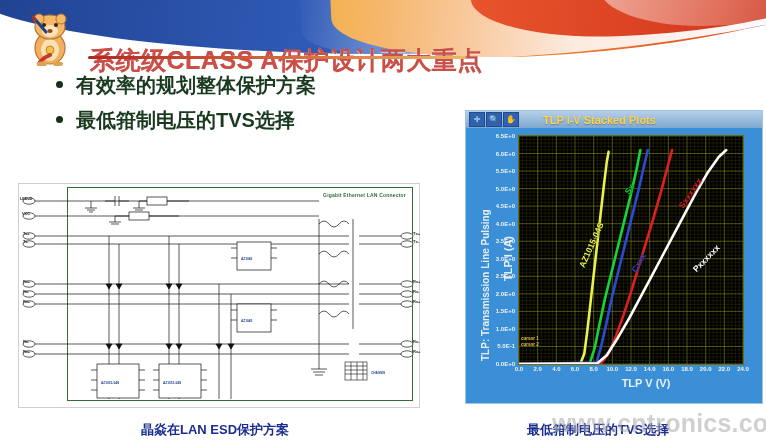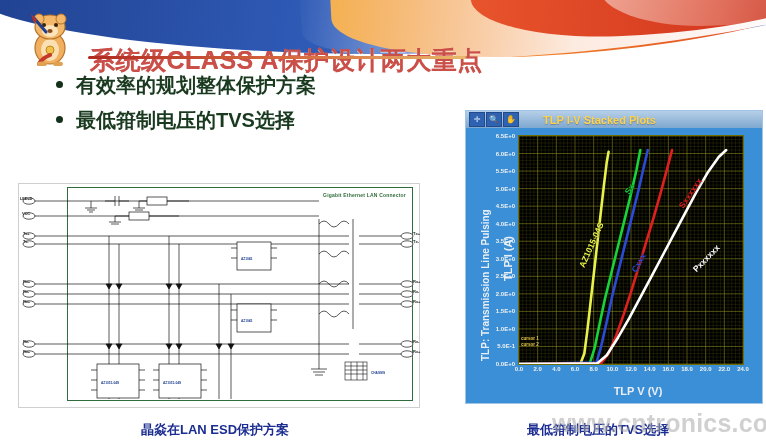--- a/index.html
+++ b/index.html
@@ -126,22 +126,22 @@
   .xtick{
     position:absolute;top:100%;margin-top:2px;transform:translateX(-50%);
     font-size:6px;color:#f2f2f2;font-weight:bold;
   }
   .axis-name-y{
     position:absolute;left:10px;top:128px;transform:rotate(-90deg);
     transform-origin:left top;color:#e9eef5;font-weight:bold;font-size:10px;
     white-space:nowrap;
   }
   .axis-name-x{
-    position:absolute;left:60px;width:224px;top:266px;text-align:center;
-    color:#e9eef5;font-weight:bold;font-size:11px;margin-top:8px;
+    position:absolute;left:68px;width:224px;top:266px;text-align:center;
+    color:#e9eef5;font-weight:bold;font-size:11px;
   }
   .stress{
     position:absolute;left:126px;top:172px;color:#ffe14d;font-weight:bold;
     font-size:9px;line-height:12px;
   }
   .curvelabel{
     position:absolute;font-weight:bold;font-size:8.5px;white-space:nowrap;
     transform-origin:left bottom;
   }
   .cursor-note{

